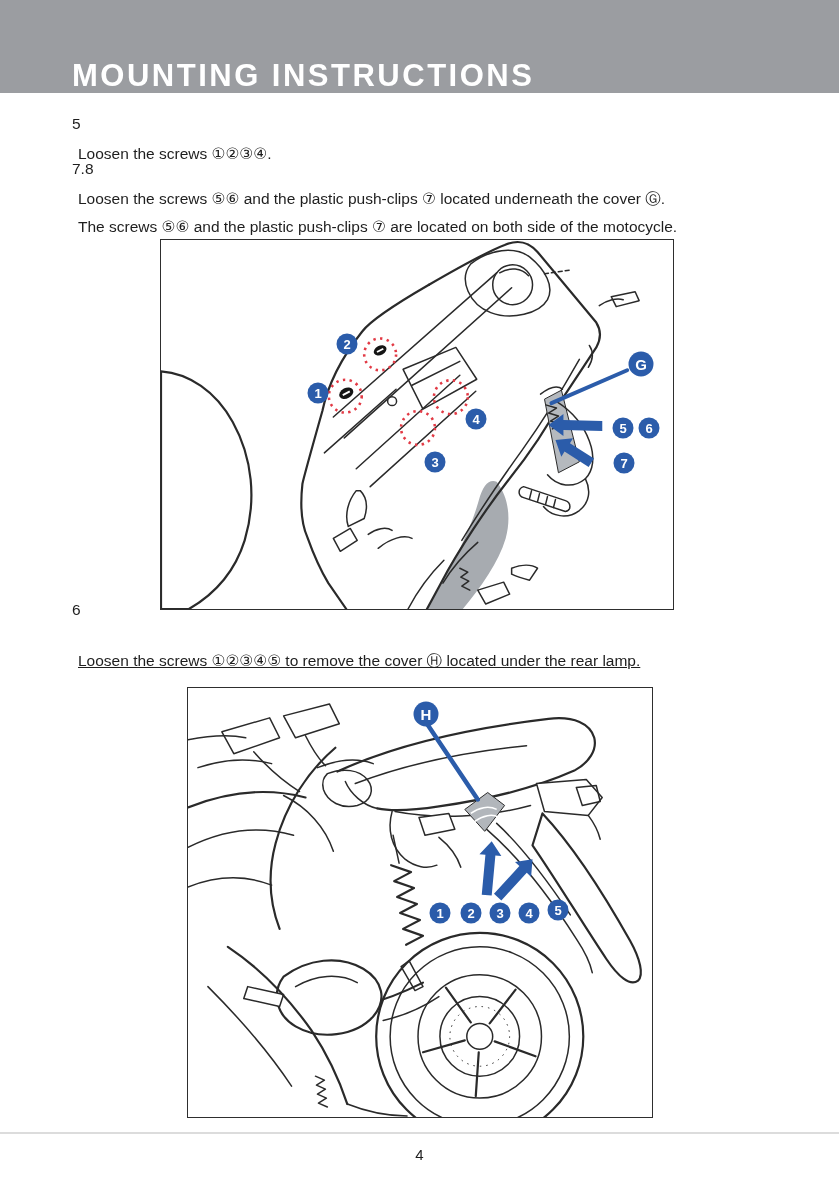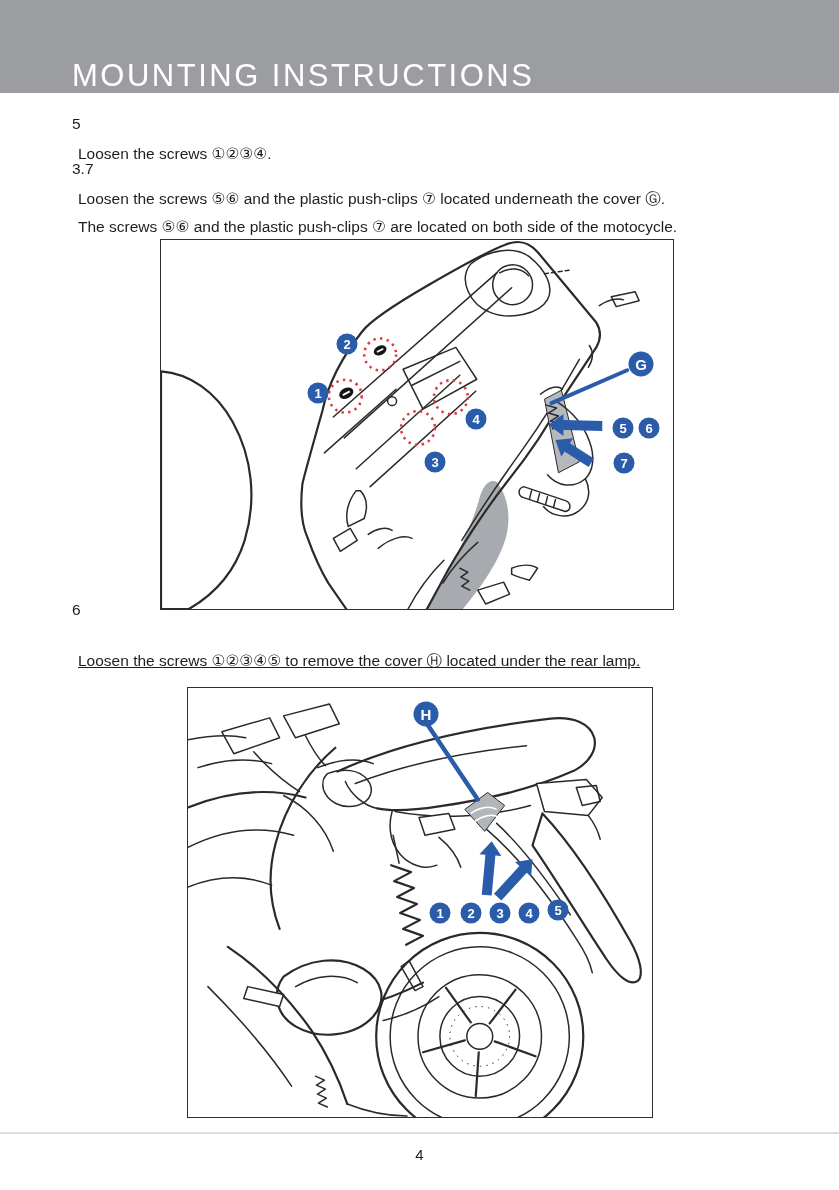--- a/index.html
+++ b/index.html
@@ -10,21 +10,21 @@
     font-family:"Liberation Sans","DejaVu Sans",sans-serif;
     color:#1e1e1e;
     overflow:hidden;
   }
   .header-bar{
     position:absolute;left:0;top:0;width:839px;height:93px;
     background:#9b9da1;
   }
   .header-title{
     position:absolute;left:72px;bottom:0px;
-    font-size:31px;font-weight:normal;color:#ffffff;
+    font-size:31px;font-weight:bold;color:#ffffff;
     letter-spacing:2.5px;white-space:nowrap;
     line-height:1.05;
   }
   .step-num{
     position:absolute;left:72px;
     font-size:15.5px;line-height:1.2;
   }
   .step-line{
     position:absolute;left:72px;margin:6px;
     font-size:15.5px;line-height:1.3;white-space:nowrap;
@@ -63,21 +63,21 @@
 
 <div class="page">
 
   <div class="header-bar">
     <div class="header-title">MOUNTING INSTRUCTIONS</div>
   </div>
 
   <div class="step-num" style="top:115px;">5</div>
   <p class="step-line" style="top:138px;">Loosen the screws ①②③④.</p>
 
-  <div class="step-num" style="top:160px;">3.7</div>
+  <div class="step-num" style="top:160px;">7.8</div>
   <p class="step-line" style="top:183px;">Loosen the screws ⑤⑥ and the plastic push-clips ⑦ located underneath the cover Ⓖ.</p>
   <p class="step-line" style="top:211px;">The screws ⑤⑥ and the plastic push-clips ⑦ are located on both side of the motocycle.</p>
 
   <div class="figure" style="left:160px;top:239px;width:514px;height:371px;">
     <svg viewBox="0 0 514 371" preserveAspectRatio="none">
 
       <path class="sketch-bold whitefill" d="M 0,132 C 28,134 55,152 72,183 C 92,219 96,262 84,302 C 74,334 54,356 28,371 L 0,371 Z"></path>
 
       <path d="M 337,243 C 348,257 352,278 346,300 C 339,324 321,349 303,371 L 267,371 C 291,331 311,291 319,262 C 323,247 329,240 337,243 Z" fill="#a7abb0" stroke="none"></path>
 

